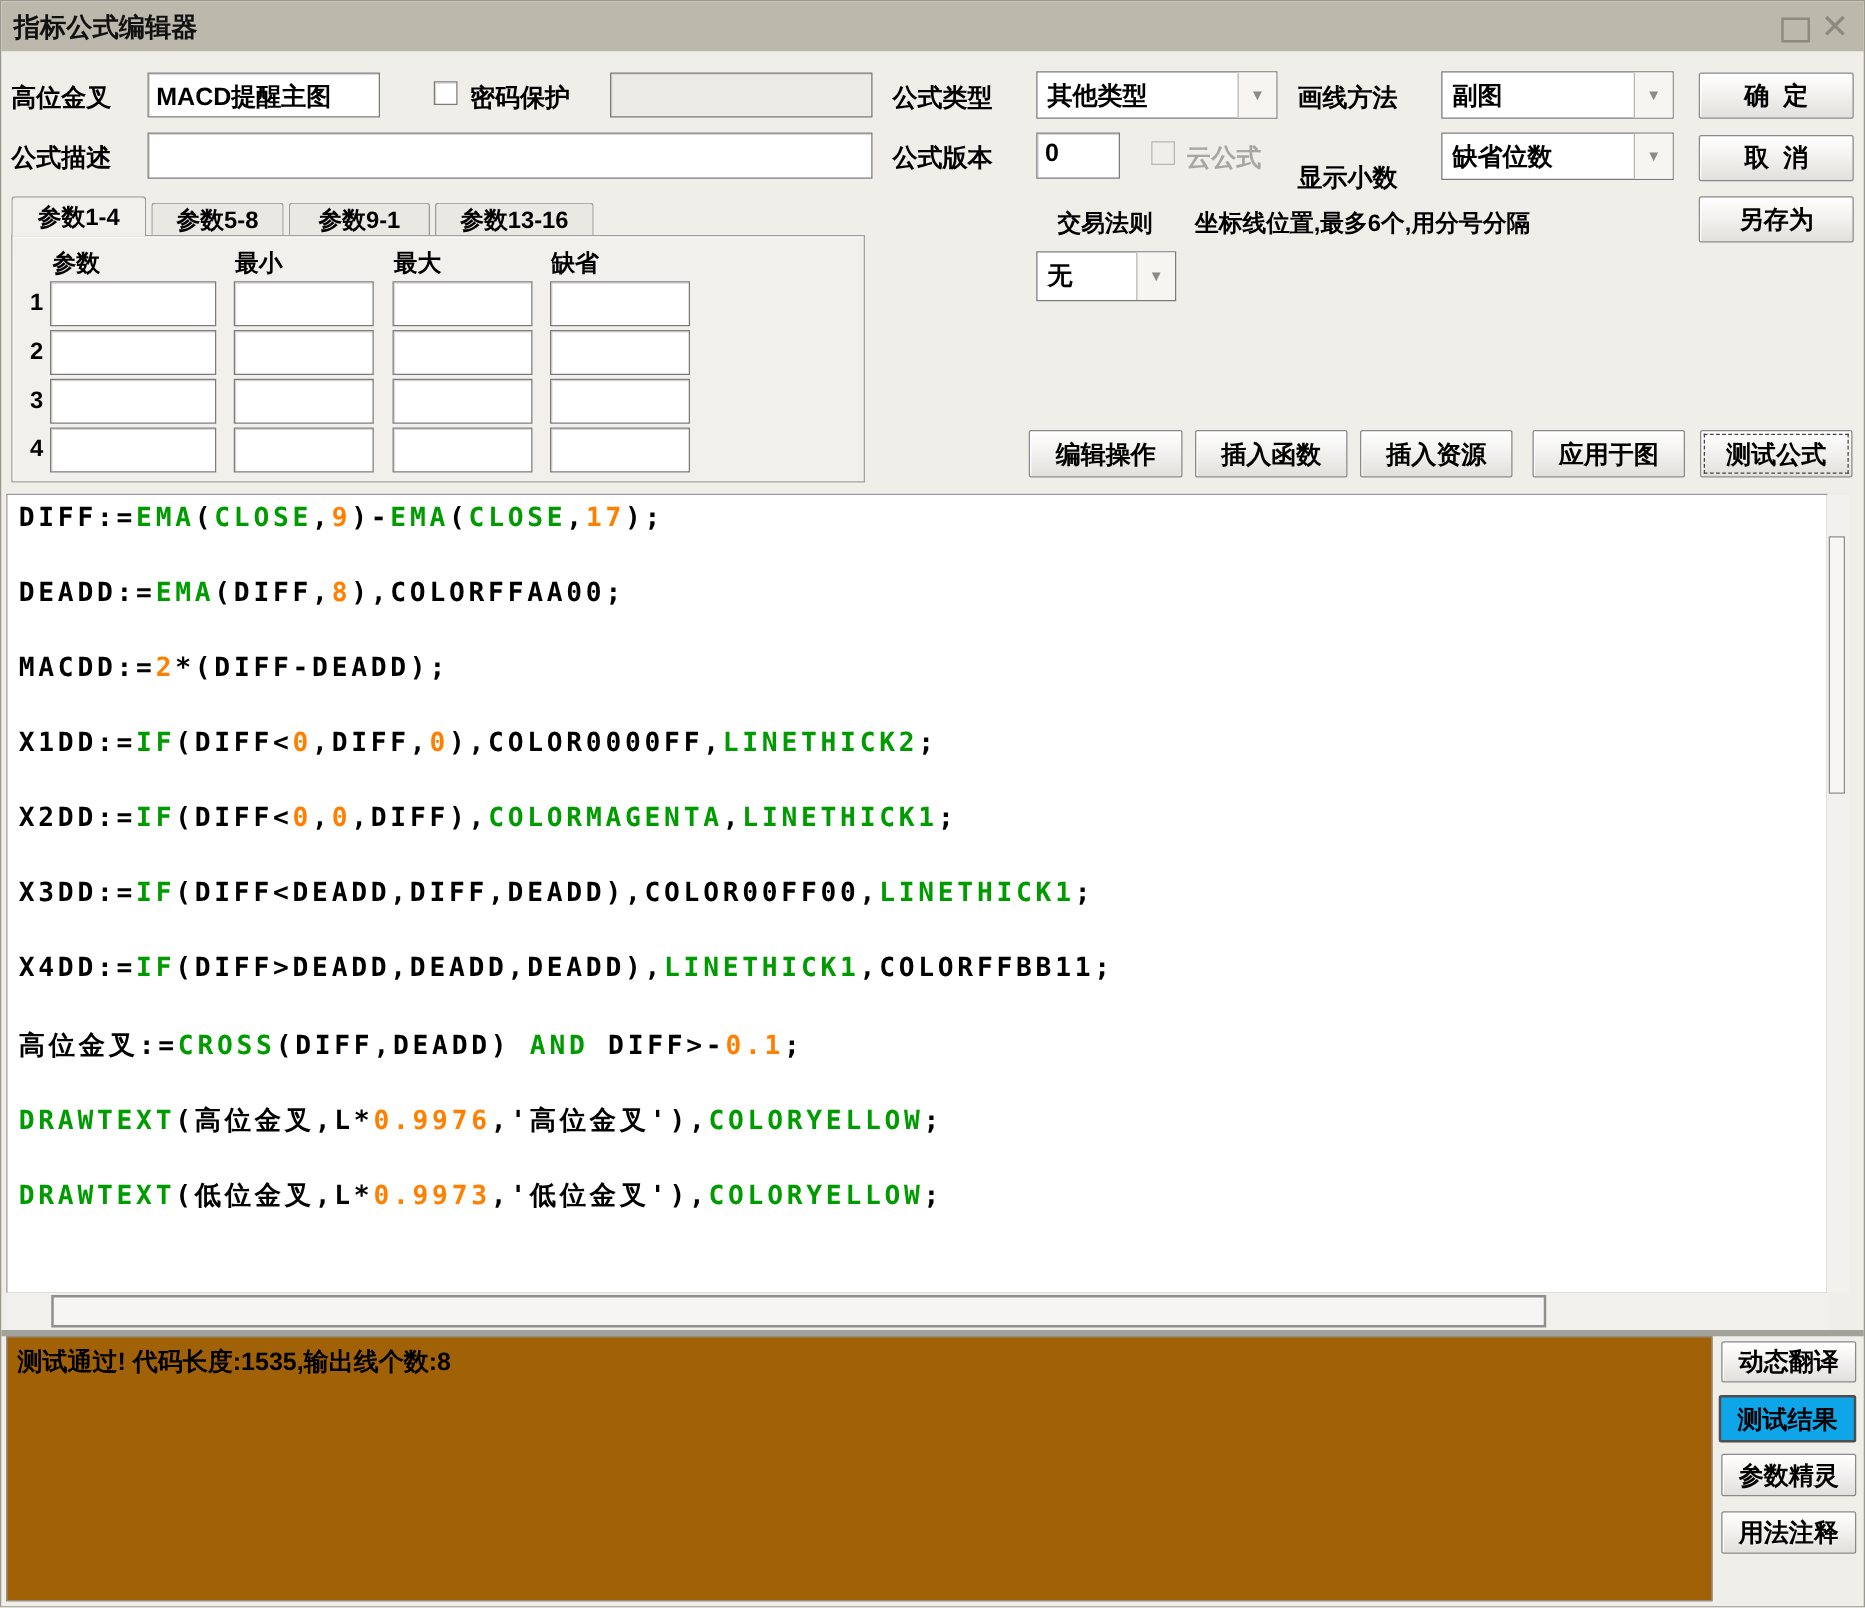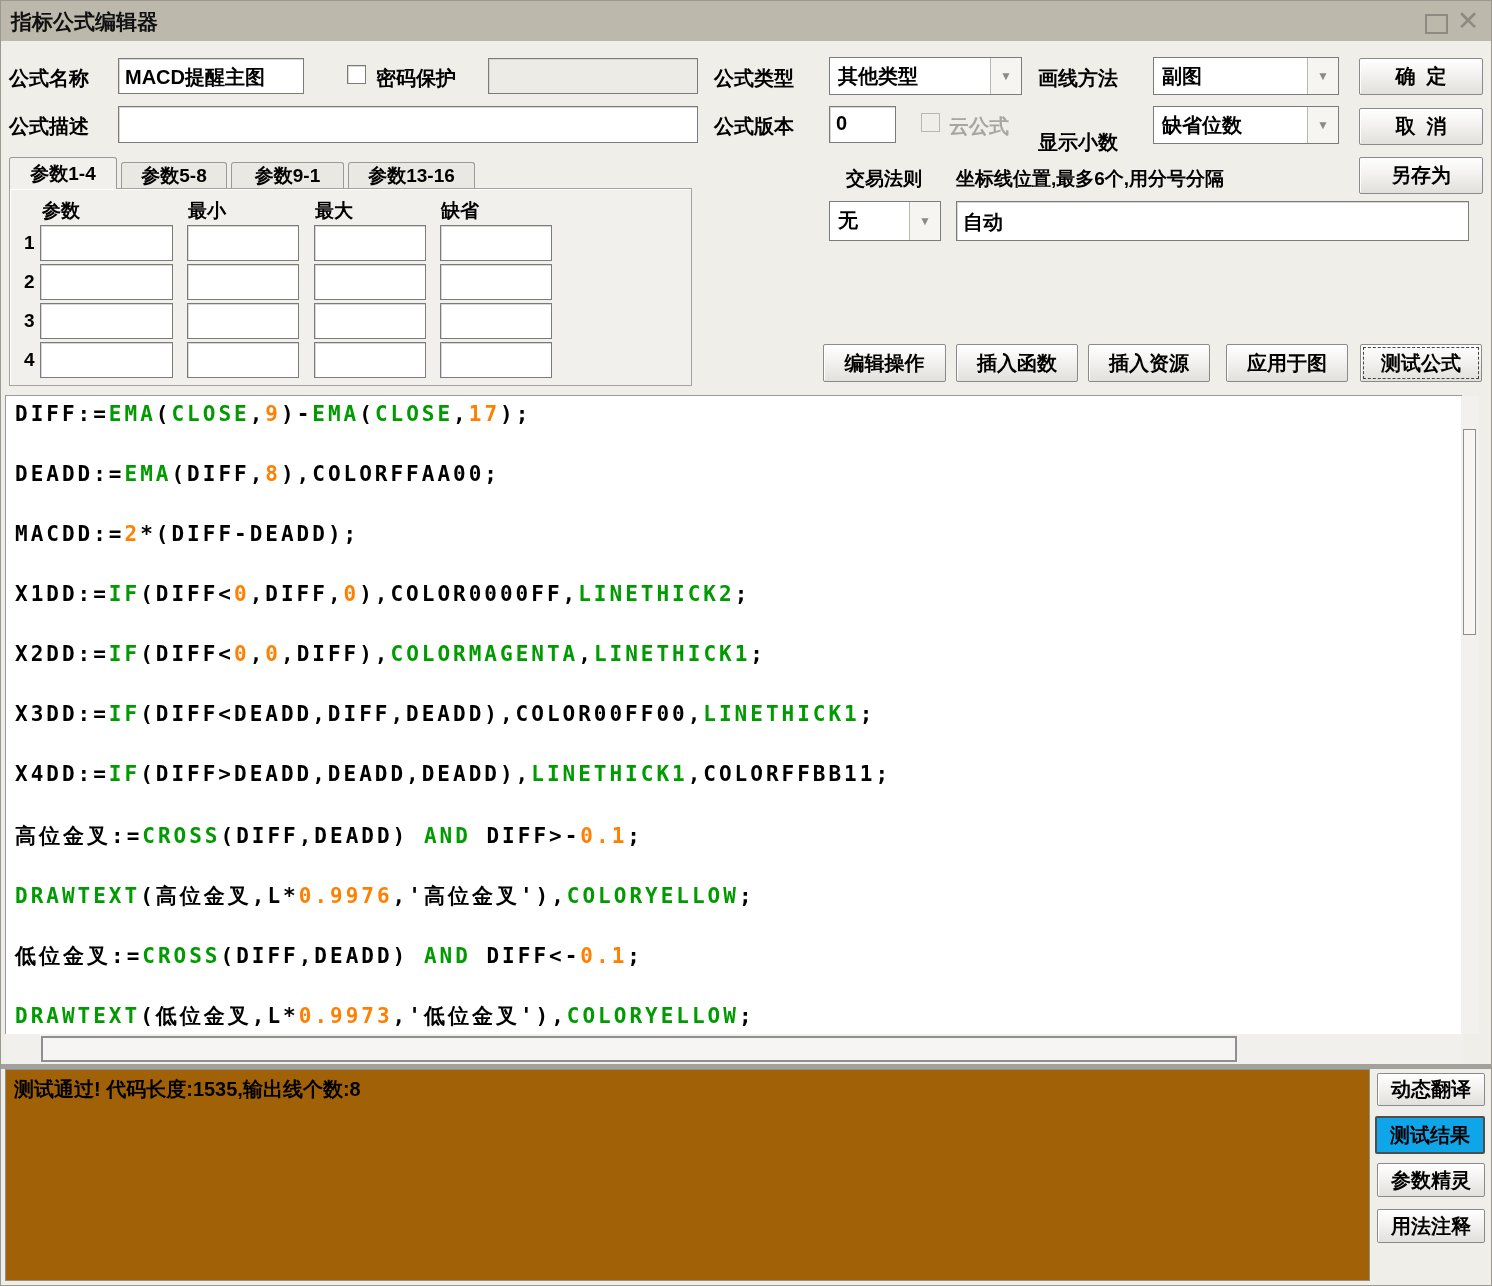--- a/index.html
+++ b/index.html
@@ -46,21 +46,21 @@
 <body>
 
 <div class="win">
 
   <div class="titlebar">
     <span class="title-text">指标公式编辑器</span>
   </div>
   <span class="icon-max"></span>
   <span class="icon-close">✕</span>
 
-  <span class="lbl" style="left:8px;top:64px">公式名称</span>
+  <span class="lbl" style="left:8px;top:64px">高位金叉</span>
   <div class="inp" style="left:117px;top:57px;width:186px;height:36px">MACD提醒主图</div>
   <span class="cb" style="left:346px;top:64px"></span>
   <span class="lbl" style="left:375px;top:64px">密码保护</span>
   <div class="inp inp-dis" style="left:487px;top:57px;width:210px;height:36px"></div>
   <span class="lbl" style="left:713px;top:64px">公式类型</span>
   <div class="combo" style="left:828px;top:56px;width:193px;height:38px">
     <span class="combo-val">其他类型</span>
     <span class="combo-btn">▼</span>
   </div>
   <span class="lbl" style="left:1037px;top:64px">画线方法</span>
@@ -118,41 +118,39 @@
         <div class="inp" style="left: 177px; top: 153px; width: 112px; height: 36px;"></div>
         <div class="inp" style="left: 304px; top: 153px; width: 112px; height: 36px;"></div>
         <div class="inp" style="left: 430px; top: 153px; width: 112px; height: 36px;"></div>
       </div>
   </div>
 
   <div class="combo" style="left:828px;top:200px;width:112px;height:40px">
     <span class="combo-val">无</span>
     <span class="combo-btn">▼</span>
   </div>
-  <div class="inp" style="left:955px;top:200px;width:513px;height:40px;padding-top:7px">自动</div>
 
 
   <div class="btn" style="left:822px;top:343px;width:123px;height:38px">编辑操作</div>
   <div class="btn" style="left:955px;top:343px;width:122px;height:38px">插入函数</div>
   <div class="btn" style="left:1087px;top:343px;width:122px;height:38px">插入资源</div>
   <div class="btn" style="left:1225px;top:343px;width:122px;height:38px">应用于图</div>
   <div class="btn btn-focus" style="left:1359px;top:343px;width:122px;height:38px">测试公式</div>
 
   <div class="codearea">
     <div id="code-content">
         <div class="code-line"><span class="tk-d">DIFF:=</span><span class="tk-f">EMA</span><span class="tk-d">(</span><span class="tk-f">CLOSE</span><span class="tk-d">,</span><span class="tk-n">9</span><span class="tk-d">)-</span><span class="tk-f">EMA</span><span class="tk-d">(</span><span class="tk-f">CLOSE</span><span class="tk-d">,</span><span class="tk-n">17</span><span class="tk-d">);</span></div>
         <div class="code-line"><span class="tk-d">DEADD:=</span><span class="tk-f">EMA</span><span class="tk-d">(DIFF,</span><span class="tk-n">8</span><span class="tk-d">),COLORFFAA00;</span></div>
         <div class="code-line"><span class="tk-d">MACDD:=</span><span class="tk-n">2</span><span class="tk-d">*(DIFF-DEADD);</span></div>
         <div class="code-line"><span class="tk-d">X1DD:=</span><span class="tk-f">IF</span><span class="tk-d">(DIFF&lt;</span><span class="tk-n">0</span><span class="tk-d">,DIFF,</span><span class="tk-n">0</span><span class="tk-d">),COLOR0000FF,</span><span class="tk-f">LINETHICK2</span><span class="tk-d">;</span></div>
         <div class="code-line"><span class="tk-d">X2DD:=</span><span class="tk-f">IF</span><span class="tk-d">(DIFF&lt;</span><span class="tk-n">0</span><span class="tk-d">,</span><span class="tk-n">0</span><span class="tk-d">,DIFF),</span><span class="tk-f">COLORMAGENTA</span><span class="tk-d">,</span><span class="tk-f">LINETHICK1</span><span class="tk-d">;</span></div>
         <div class="code-line"><span class="tk-d">X3DD:=</span><span class="tk-f">IF</span><span class="tk-d">(DIFF&lt;DEADD,DIFF,DEADD),COLOR00FF00,</span><span class="tk-f">LINETHICK1</span><span class="tk-d">;</span></div>
         <div class="code-line"><span class="tk-d">X4DD:=</span><span class="tk-f">IF</span><span class="tk-d">(DIFF&gt;DEADD,DEADD,DEADD),</span><span class="tk-f">LINETHICK1</span><span class="tk-d">,COLORFFBB11;</span></div>
         <div class="code-line"><span class="tk-d">高位金叉:=</span><span class="tk-f">CROSS</span><span class="tk-d">(DIFF,DEADD) </span><span class="tk-f">AND</span><span class="tk-d"> DIFF&gt;-</span><span class="tk-n">0.1</span><span class="tk-d">;</span></div>
         <div class="code-line"><span class="tk-f">DRAWTEXT</span><span class="tk-d">(高位金叉,L*</span><span class="tk-n">0.9976</span><span class="tk-d">,'高位金叉'),</span><span class="tk-f">COLORYELLOW</span><span class="tk-d">;</span></div>
-        <div class="code-line"><span class="tk-d">低位金叉:=</span><span class="tk-f">CROSS</span><span class="tk-d">(DIFF,DEADD) </span><span class="tk-f">AND</span><span class="tk-d"> DIFF&lt;-</span><span class="tk-n">0.1</span><span class="tk-d">;</span></div>
         <div class="code-line"><span class="tk-f">DRAWTEXT</span><span class="tk-d">(低位金叉,L*</span><span class="tk-n">0.9973</span><span class="tk-d">,'低位金叉'),</span><span class="tk-f">COLORYELLOW</span><span class="tk-d">;</span></div>
       </div>
   </div>
   <div class="vscroll">
     <div class="vthumb"></div>
   </div>
   <div class="hscroll">
     <div class="hthumb"></div>
   </div>
 

